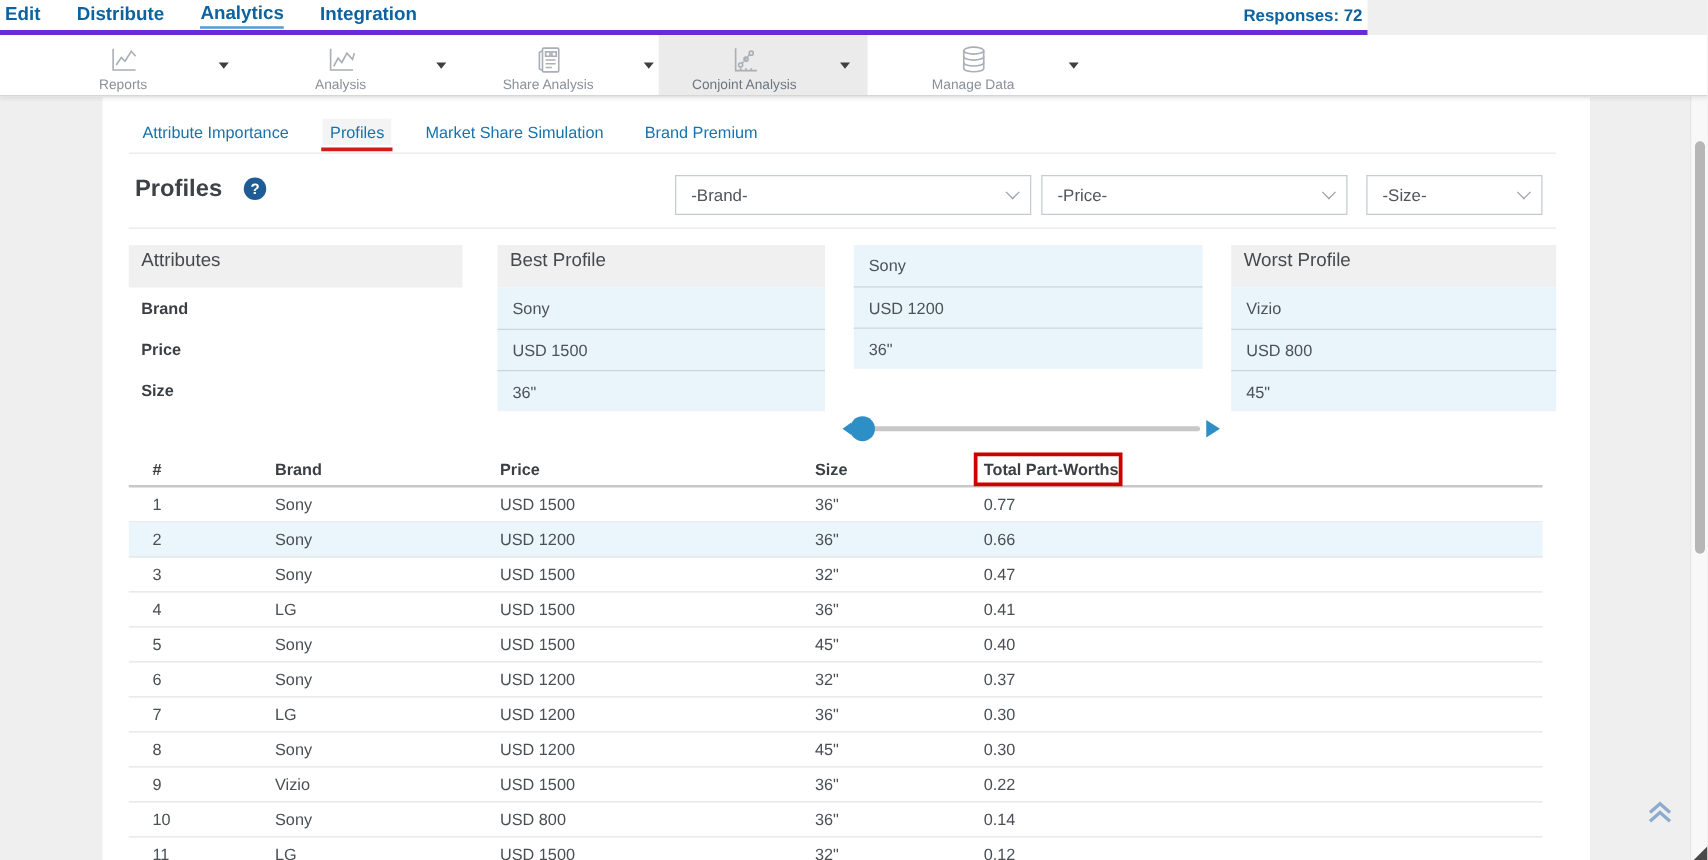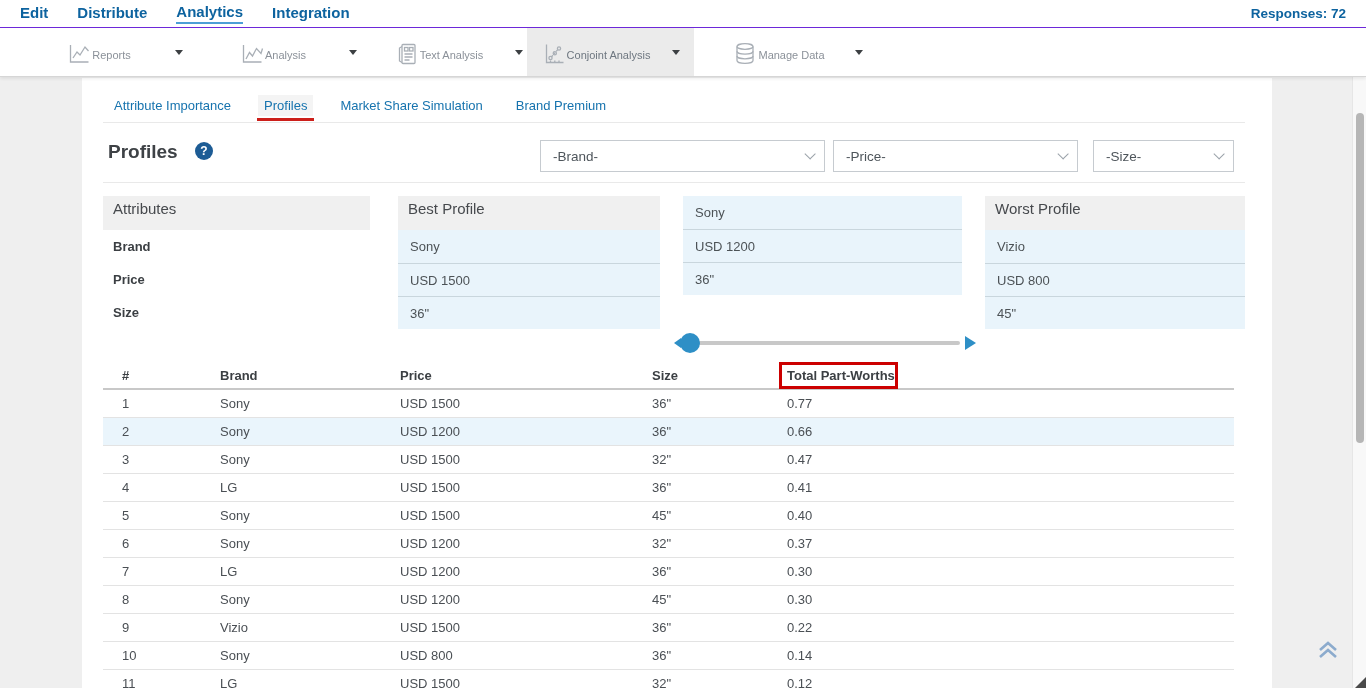--- a/index.html
+++ b/index.html
@@ -1,33 +1,33 @@
 <!DOCTYPE html>
 <html><head>
 <meta charset="utf-8">
 <style>
   * { margin:0; padding:0; box-sizing:border-box; }
   html,body { width:1366px; height:688px; overflow:hidden; background:#efefef;
     font-family:"Liberation Sans", sans-serif; }
   body { position:relative; }
 
   
-  .topnav { position:absolute; left:0; top:0; width:1366px; height:28px; background:#fff;
-    border-bottom:1px solid #6d28d9; display:flex; align-items:center; padding:0 20px; z-index:5; }
+  .topnav { position:absolute; left:0; top:0; width:1094px; height:28px; background:#fff;
+    border-bottom:4px solid #6d28d9; display:flex; align-items:center; padding:0 4px; z-index:5; }
   .nav-link { font-size:15px; font-weight:bold; color:#0d639f; margin-right:29px;
     text-decoration:none; padding-bottom:2px; cursor:pointer; }
   .nav-link.active { border-bottom:2px solid #4d9fd6; }
   .nav-right { margin-left:auto; font-size:13.5px; font-weight:bold; color:#0d639f; }
 
   
   .toolbar { position:absolute; left:0; top:28px; width:1366px; height:49px; background:#fff;
     border-bottom:1px solid #d6d6d6; box-shadow:0 2px 3px rgba(0,0,0,0.07); z-index:4; }
   .tool-group { position:absolute; top:0; height:48px; width:167px; display:flex; align-items:center; }
   .tool-group.active { background:#ebebeb; }
-  .tool-stack { width:137px; display:flex; align-items:center; justify-content:center; padding-top:4px; }
+  .tool-stack { width:137px; display:flex; flex-direction:column; align-items:center; justify-content:center; padding-top:4px; }
   .tool-stack svg { stroke:#a9afb6; fill:none; stroke-width:1.3; }
   .tool-label { font-size:11px; color:#8b9199; margin-top:1px; white-space:nowrap; }
   .tool-group.active .tool-label { color:#6e7780; }
   .tool-caret { width:0; height:0; border-left:4px solid transparent; border-right:4px solid transparent;
     border-top:5px solid #3c4043; margin-left:8px; cursor:pointer; }
 
   
   .page-bg { position:absolute; left:0; top:77px; width:1366px; height:611px; background:#efefef; }
   .card { position:absolute; left:82px; top:78px; width:1190px; height:610px; background:#fff; overflow:hidden; }
 
@@ -128,21 +128,21 @@
   </div>
   <div class="tool-group" style="left:370px">
     <div class="tool-stack">
       <svg width="26" height="26" viewBox="0 0 26 26">
         <rect x="8" y="3.5" width="13" height="19" rx="1"></rect>
         <path d="M8 5.5 l-2.5 1.5 v13 l2.5 1.5"></path>
         <rect x="10.5" y="6.5" width="3.5" height="3.5"></rect>
           <rect x="15.5" y="6.5" width="3.5" height="3.5"></rect>
         <path d="M10.5 13 h8 M10.5 16 h8 M10.5 19 h5"></path>
       </svg>
-      <span class="tool-label">Text Analysis</span>
+      <span class="tool-label">Share Analysis</span>
     </div>
     <span class="tool-caret"></span>
   </div>
   <div class="tool-group active" style="left:527px">
     <div class="tool-stack">
       <svg width="26" height="26" viewBox="0 0 26 26">
         <path d="M5.5 3.5 v18 h17"></path>
         <path d="M10.5 15.8 l3-3.5 3.5-4" stroke-dasharray="2 1.6"></path>
         <circle cx="9.5" cy="17" r="1.6"></circle>
           <circle cx="13.8" cy="12.3" r="1.6"></circle>

